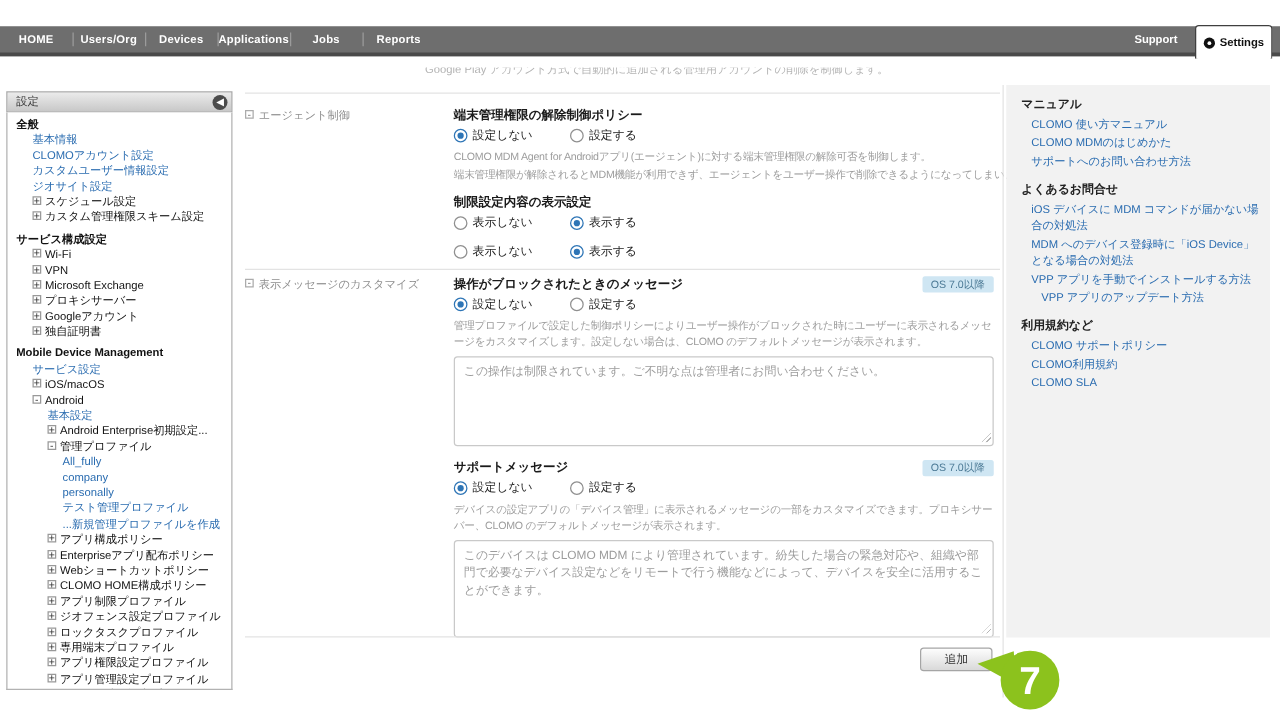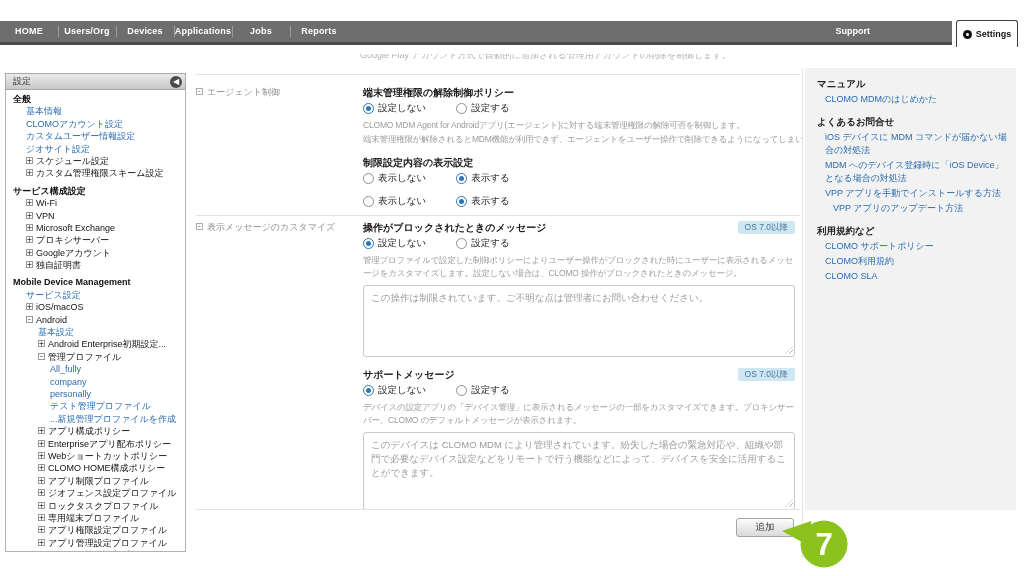--- a/index.html
+++ b/index.html
@@ -1,20 +1,20 @@
 <!DOCTYPE html>
 <html style="--navbg: #6e6e6e; --link: #2a6cb0; --green: #8cc21d; --badgebg: #cfe6f3; --badgetext: #4c7a96; --radio: #2e75b6;"><head>
 <meta charset="utf-8">
 <style>
   html,body{margin:0;padding:0;}
   .stage{position:relative;width:1024px;height:576px;background:#fff;overflow:hidden;
          font-family:"Liberation Sans","DejaVu Sans",sans-serif;-webkit-font-smoothing:antialiased;}
 
   
-  .topnav{position:absolute;left:0;top:21px;width:952px;height:21px;background:var(--navbg,#6e6e6e);border-bottom:3px solid #4a4a4a;}
+  .topnav{position:absolute;left:0;top:21px;width:1024px;height:21px;background:var(--navbg,#6e6e6e);border-bottom:3px solid #4a4a4a;}
   .nav-items{display:flex;height:21px;align-items:center;}
   .nav-item{position:relative;width:58px;height:21px;line-height:21px;text-align:center;font-size:9px;font-weight:bold;color:#fff;letter-spacing:.2px;cursor:pointer;}
   .nav-item + .nav-item::before{content:"";position:absolute;left:0;top:5px;width:1px;height:11px;background:#9b9b9b;}
   .nav-support{position:absolute;right:82px;top:0;height:21px;line-height:21px;font-size:9px;font-weight:bold;color:#fff;cursor:pointer;}
   .settings-tab{position:absolute;left:956px;top:-1px;width:62px;height:27px;background:#fff;border:1px solid #3f3f3f;border-bottom:none;border-radius:3px 3px 0 0;display:flex;align-items:center;justify-content:center;gap:4px;font-size:9px;font-weight:bold;color:#111;z-index:3;box-sizing:border-box;cursor:pointer;}
   .gear-icon{width:9px;height:9px;border-radius:50%;background:#111;position:relative;flex:0 0 auto;}
   .gear-icon::after{content:"";position:absolute;left:3px;top:3px;width:3px;height:3px;border-radius:50%;background:#fff;}
 
   
   .sidebar{position:absolute;left:5px;top:73px;width:181px;}
@@ -26,21 +26,21 @@
   .side-item.link .side-label{color:var(--link,#2a6cb0);}
   .side-item.gap{height:5px;line-height:5px;cursor:default;}
   .side-item.ind1{padding-left:13px;}
   .side-item.ind2{padding-left:25px;}
   .side-item.ind3{padding-left:37px;}
   .tree-icon{display:none;}
   .side-item.node .tree-icon{display:inline-block;width:7px;height:7px;border:1px solid #999;background:#fff;font-size:8px;line-height:5.5px;text-align:center;color:#333;margin-right:3px;box-sizing:border-box;font-family:"DejaVu Sans Mono",monospace;vertical-align:1px;}
 
   
   .clip-row{position:absolute;left:340px;top:54px;width:465px;height:11px;overflow:hidden;}
-  .clip-row span{display:block;margin-top:-5px;font-size:9px;color:#b3b3b3;white-space:nowrap;margin-left:20px;}
+  .clip-row span{display:block;margin-top:-5px;font-size:9px;color:#b3b3b3;white-space:nowrap;}
   .hr{position:absolute;left:196px;width:604px;border-top:1px solid #e3e3e3;}
   .hr1{top:74px}.hr2{top:215px}.hr3{top:509px}
   .section{position:absolute;left:196px;width:604px;display:flex;}
   .sec1{top:86px}.sec2{top:221px}
   .sec-label{width:167px;font-size:9px;color:#8e8e8e;cursor:pointer;}
   .sec-toggle{display:inline-block;width:7px;height:7px;border:1px solid #ababab;background:#fff;font-size:8px;line-height:5.5px;text-align:center;color:#777;margin-right:4px;box-sizing:border-box;font-family:"DejaVu Sans Mono",monospace;vertical-align:1px;}
   .sec-fields{width:432px;}
   .field{margin-bottom:11px;}
   .sec1 .field{margin-bottom:10px;}
   .f-title{display:flex;align-items:center;justify-content:space-between;font-size:10px;font-weight:bold;color:#1a1a1a;line-height:13px;}
@@ -213,21 +213,21 @@
         <div class="radio-row">
           <label class="radio-opt">
               <span class="radio" data-checked="true"></span>
               <span>設定しない</span>
             </label>
           <label class="radio-opt">
               <span class="radio" data-checked="false"></span>
               <span>設定する</span>
             </label>
         </div>
-        <div class="f-desc first">管理プロファイルで設定した制御ポリシーによりユーザー操作がブロックされた時にユーザーに表示されるメッセージをカスタマイズします。設定しない場合は、CLOMO 操作がブロックされたときのメッセージ。</div>
+        <div class="f-desc first">管理プロファイルで設定した制御ポリシーによりユーザー操作がブロックされた時にユーザーに表示されるメッセージをカスタマイズします。設定しない場合は、CLOMO のデフォルトメッセージが表示されます。</div>
         <div class="ta-wrap">
           <textarea class="msg ta1" spellcheck="false" style="">この操作は制限されています。ご不明な点は管理者にお問い合わせください。</textarea>
           <span class="resize-handle"></span>
         </div>
       </div>
       <div class="field">
         <div class="f-title">
             <span>サポートメッセージ</span>
             <span class="badge">OS 7.0以降</span>
           </div>
@@ -258,21 +258,23 @@
   <svg class="step-badge" width="76" height="56" viewBox="0 0 76 56">
     <path d="M3,14 L32,4 L34,31 Z" fill="var(--green,#8cc21d)"></path>
     <circle cx="45" cy="27" r="23.5" fill="var(--green,#8cc21d)"></circle>
     <text x="45" y="38" text-anchor="middle" font-size="31" font-weight="bold" fill="#ffffff" style="font-family:inherit">7</text>
   </svg>
 
   <div class="vline"></div>
   <div class="help">
 
   <div class="help-item head"><span>マニュアル</span></div>
+      <div class="help-item link"><span>CLOMO 使い方マニュアル</span></div>
       <div class="help-item link"><span>CLOMO MDMのはじめかた</span></div>
+      <div class="help-item link"><span>サポートへのお問い合わせ方法</span></div>
       <div class="help-item head"><span>よくあるお問合せ</span></div>
       <div class="help-item link"><span>iOS デバイスに MDM コマンドが届かない場合の対処法</span></div>
       <div class="help-item link"><span>MDM へのデバイス登録時に「iOS Device」となる場合の対処法</span></div>
       <div class="help-item link"><span>VPP アプリを手動でインストールする方法</span></div>
       <div class="help-item link indent"><span>VPP アプリのアップデート方法</span></div>
       <div class="help-item head"><span>利用規約など</span></div>
       <div class="help-item link"><span>CLOMO サポートポリシー</span></div>
       <div class="help-item link"><span>CLOMO利用規約</span></div>
       <div class="help-item link"><span>CLOMO SLA</span></div>
     </div>

